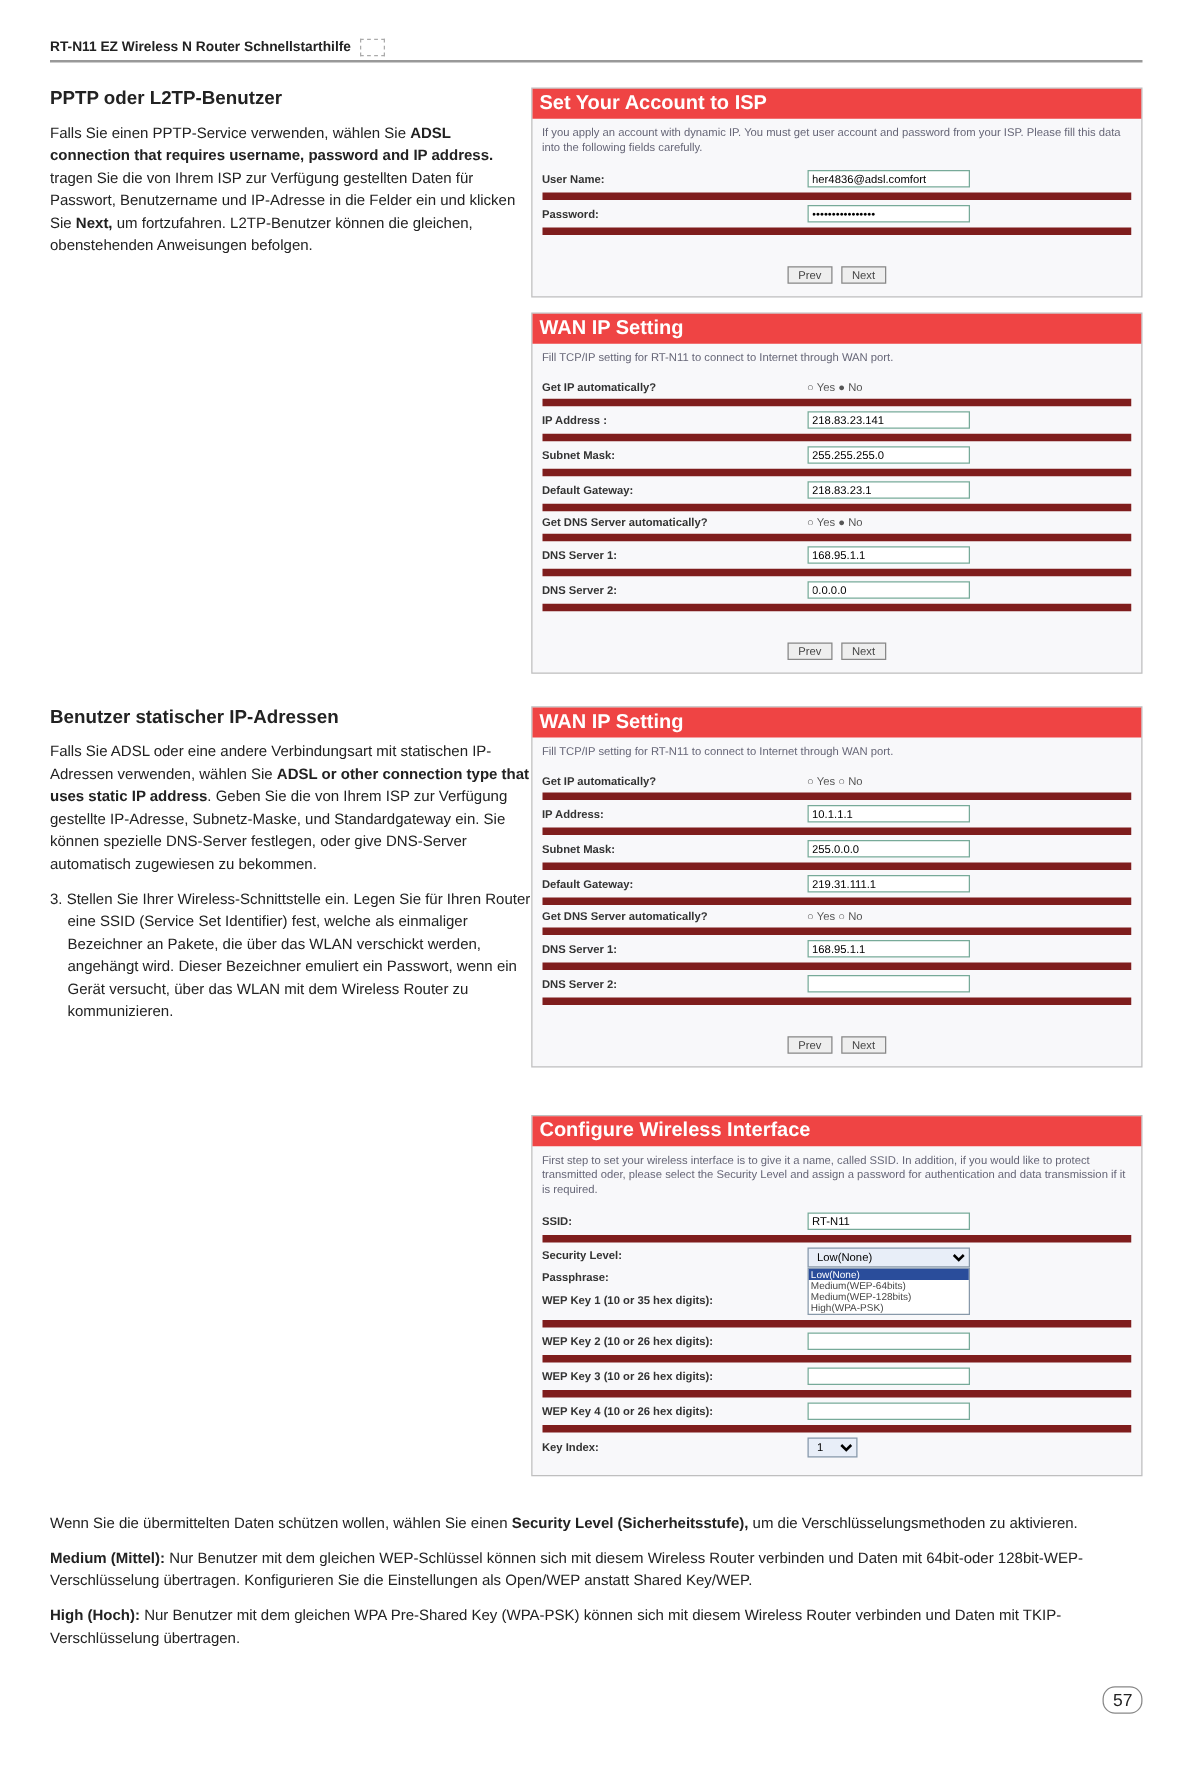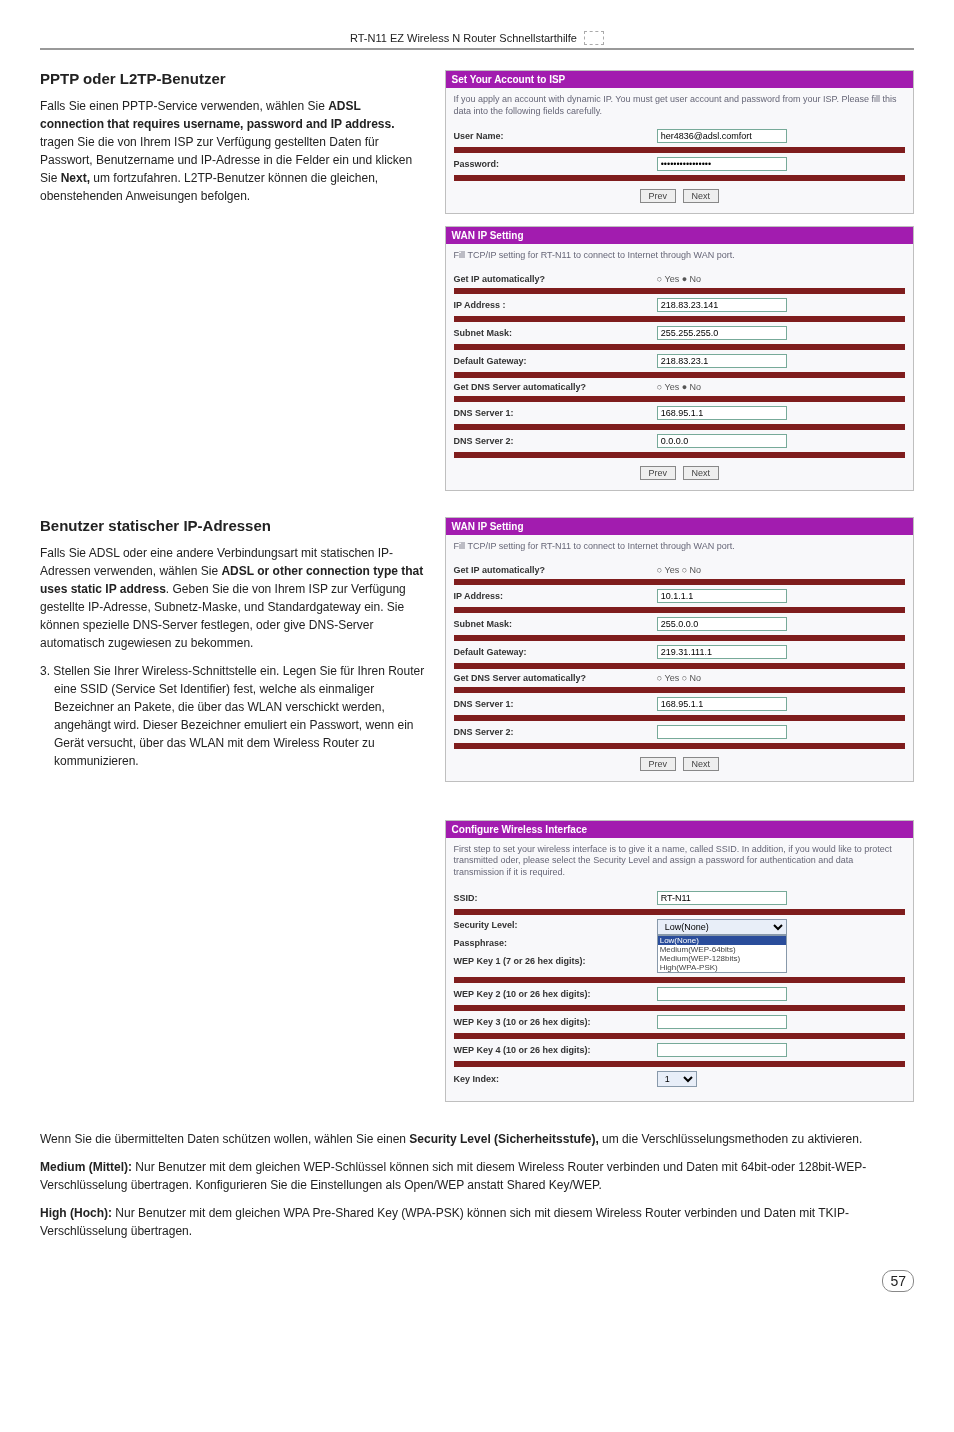--- a/index.html
+++ b/index.html
@@ -1,35 +1,35 @@
 <!DOCTYPE html>
 <html><head>
   <meta charset="utf-8">
   <style>
     * { box-sizing: border-box; margin: 0; padding: 0; }
     body { background: #fff; font-family: Arial, Helvetica, sans-serif; color: #222; width: 954px; margin: 0 auto; padding: 30px 40px; }
-    .page-header { text-align: center; font-size: 11px; font-weight: normal; padding-bottom: 4px; border-bottom: 2px solid #999; margin-bottom: 20px; position: relative; }
+    .page-header { text-align: left; font-size: 11px; font-weight: bold; padding-bottom: 4px; border-bottom: 2px solid #999; margin-bottom: 20px; position: relative; }
     .page-header .header-icon { display: inline-block; width: 20px; height: 14px; border: 1px dashed #aaa; margin-left: 4px; vertical-align: bottom; position: relative; top: 1px; }
-    .two-col { display: flex; gap: 20px; margin-bottom: 14px; }
+    .two-col { display: flex; margin-bottom: 14px; }
     .left { flex: 0 0 44%; }
     .right { flex: 1; }
     h2 { font-size: 15px; font-weight: bold; margin-bottom: 10px; }
     p { font-size: 12px; line-height: 1.5; margin-bottom: 10px; }
     .panel { border: 1px solid #bfbfbf; background: #f8f8fa; margin-bottom: 12px; font-size: 9px; color: #444; }
-    .panel-head { background: #a21caf; color: #fff; font-size: 10px; font-weight: bold; padding: 3px 6px; }
+    .panel-head { background: #ef4444; color: #fff; font-size: 16px; font-weight: bold; padding: 3px 6px; }
     .panel-body { padding: 6px 8px 10px; }
     .panel-desc { font-size: 9px; color: #667; margin-bottom: 8px; line-height: 1.3; }
     .form-row { display: flex; align-items: center; padding: 4px 0; border-bottom: 6px solid #7f1d1d; }
     .form-row:last-of-type { border-bottom: none; }
     .form-row .lbl { flex: 0 0 45%; font-weight: bold; color: #333; }
     .form-row .val { flex: 1; }
     .form-row input[type="text"], .form-row input[type="password"], .form-row select { font-size: 9px; padding: 1px 3px; border: 1px solid #7a9; background: #fff; width: 130px; }
     .form-row select { border: 1px solid #89a; background: #e8eef8; }
     .radios { font-size: 9px; color: #555; }
-    .btn-row { text-align: center; margin-top: 8px; }
+    .btn-row { text-align: center; margin-top: 25px; }
     .btn { display: inline-block; font-size: 9px; border: 1px solid #888; background: #eee; padding: 1px 8px; margin: 0 2px; cursor: pointer; }
     .sel-list { background: #fff; border: 1px solid #89a; font-size: 8px; width: 130px; }
     .sel-list .opt { padding: 0 2px; }
     .sel-list .opt.sel { background: #2a4d9b; color: #fff; }
     .bottom-text { margin-top: 16px; }
     .page-num { text-align: right; font-size: 14px; margin-top: 30px; }
     .page-num span { display: inline-block; border: 1px solid #888; border-radius: 10px; padding: 2px 7px; }
     ol.body-list { list-style: none; padding-left: 14px; }
     ol.body-list li { text-indent: -14px; font-size: 12px; line-height: 1.5; }
   </style>
@@ -167,21 +167,21 @@
       <div class="panel-body">
         <div class="panel-desc">First step to set your wireless interface is to give it a name, called SSID. In addition, if you would like to protect transmitted oder, please select the Security Level and assign a password for authentication and data transmission if it is required.</div>
         <div class="form-row">
             <div class="lbl">SSID:</div>
             <div class="val"><input type="text" value="RT-N11" style=""></div>
           </div>
         <div class="form-row" style="align-items:flex-start">
           <div class="lbl" style="padding-top:1px">
             <div>Security Level:</div>
             <div style="font-weight:bold;margin-top:8px">Passphrase:</div>
-            <div style="font-weight:bold;margin-top:8px">WEP Key 1 (7 or 26 hex digits):</div>
+            <div style="font-weight:bold;margin-top:8px">WEP Key 1 (10 or 35 hex digits):</div>
           </div>
           <div class="val">
             <select style="width:130px"><option>Low(None)</option></select>
             <div class="sel-list">
               <div class="opt sel">Low(None)</div>
               <div class="opt">Medium(WEP-64bits)</div>
               <div class="opt">Medium(WEP-128bits)</div>
               <div class="opt">High(WPA-PSK)</div>
             </div>
           </div>

